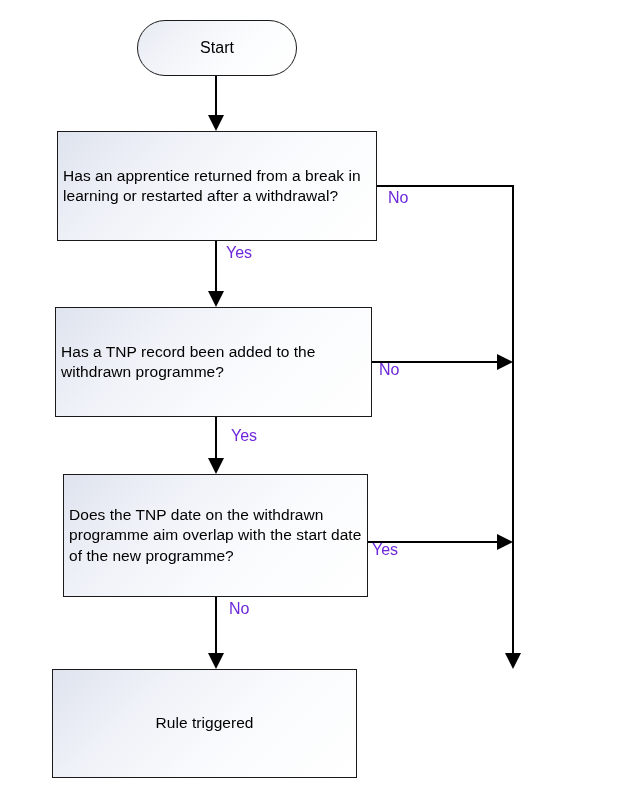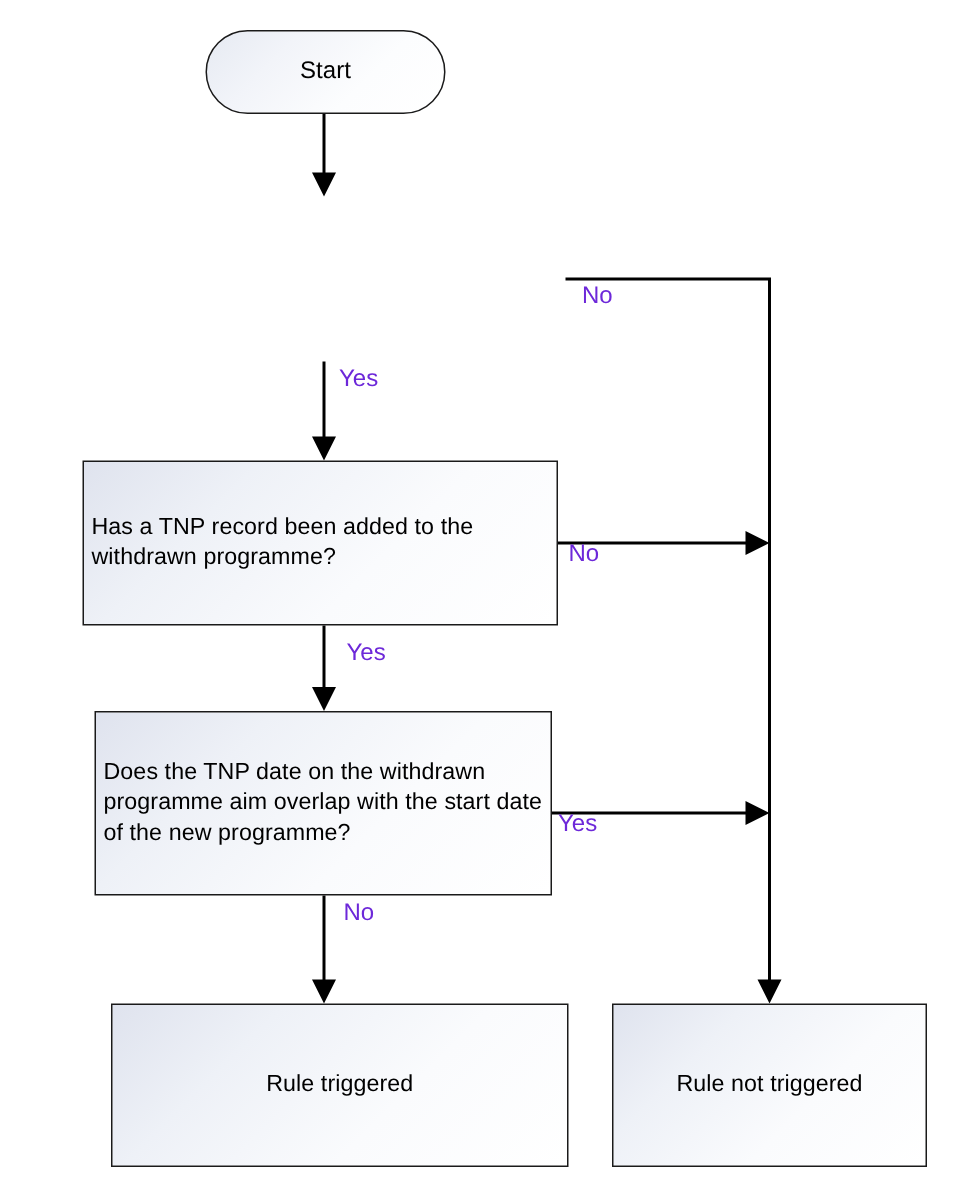--- a/index.html
+++ b/index.html
@@ -51,21 +51,21 @@
     display: block;
     padding: 0 5px;
     white-space: pre-line;
   }
 
   
   #node-start        { left: 137px; top: 20px;  width: 160px; height: 56px; }
   #node-decision-1   { left: 57px;  top: 131px; width: 320px; height: 110px; }
   #node-decision-2   { left: 55px;  top: 307px; width: 317px; height: 110px; }
   #node-decision-3   { left: 63px;  top: 474px; width: 305px; height: 123px; }
-  #node-rule-trigger { left: 74px;  top: 669px; width: 305px; height: 109px; }
+  #node-rule-trigger { left: 52px;  top: 669px; width: 305px; height: 109px; }
   #node-rule-not     { left: 408px; top: 669px; width: 210px; height: 109px; }
 
   
   .edge-label {
     position: absolute;
     color: #6d28d9;
     font-size: 16px;
     line-height: 1;
     white-space: nowrap;
   }
@@ -125,36 +125,36 @@
     <g>
       <path class="wire" d="M216,597 L216,661"></path>
       <polygon class="arrowhead" points="216,669 208,653 224,653"></polygon>
     </g>
   </svg>
 
   <div class="node terminator" id="node-start">
     <span class="node-text">Start</span>
   </div>
 
+  <div class="node" id="node-decision-1">
+    <span class="node-text">Has an apprentice returned from a break in learning or restarted after a withdrawal?</span>
+  </div>
 
   <div class="node" id="node-decision-2">
     <span class="node-text">Has a TNP record been added to the withdrawn programme?</span>
   </div>
 
   <div class="node" id="node-decision-3">
     <span class="node-text">Does the TNP date on the withdrawn programme aim overlap with the start date of the new programme?</span>
   </div>
 
   <div class="node" id="node-rule-trigger">
     <span class="node-text">Rule triggered</span>
   </div>
 
-  <div class="node" id="node-rule-not">
-    <span class="node-text">Rule not triggered</span>
-  </div>
 
   <span class="edge-label" id="label-yes-1">Yes</span>
 
   <span class="edge-label" id="label-no-1">No</span>
 
   <span class="edge-label" id="label-yes-2">Yes</span>
 
   <span class="edge-label" id="label-no-2">No</span>
 
   <span class="edge-label" id="label-yes-3">Yes</span>

